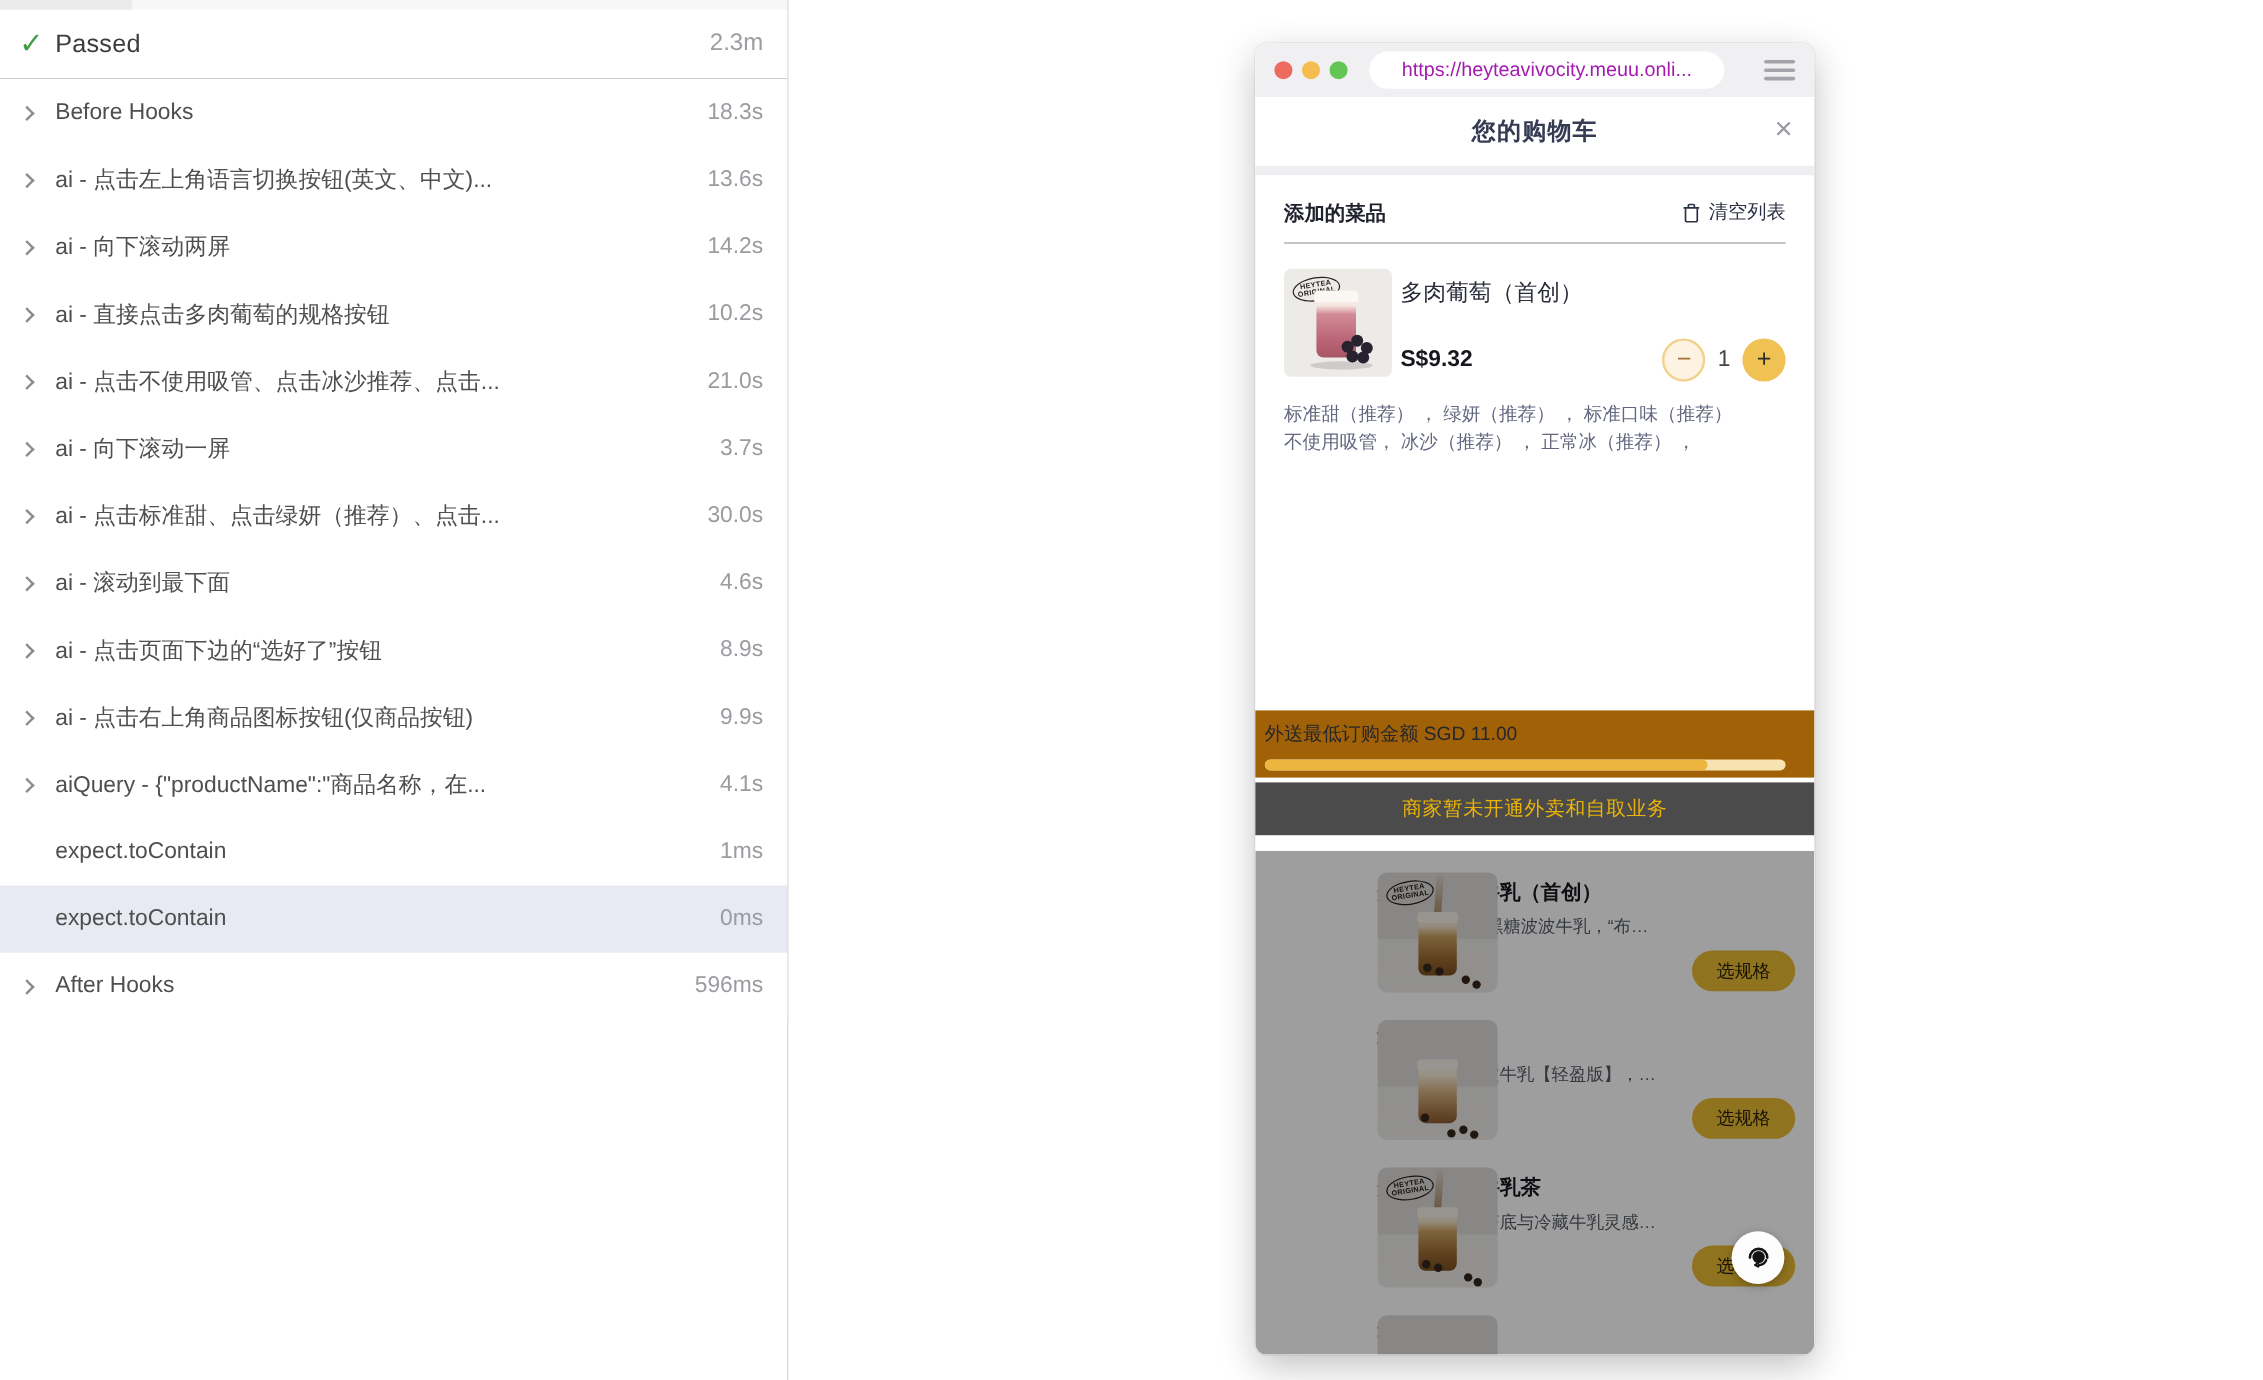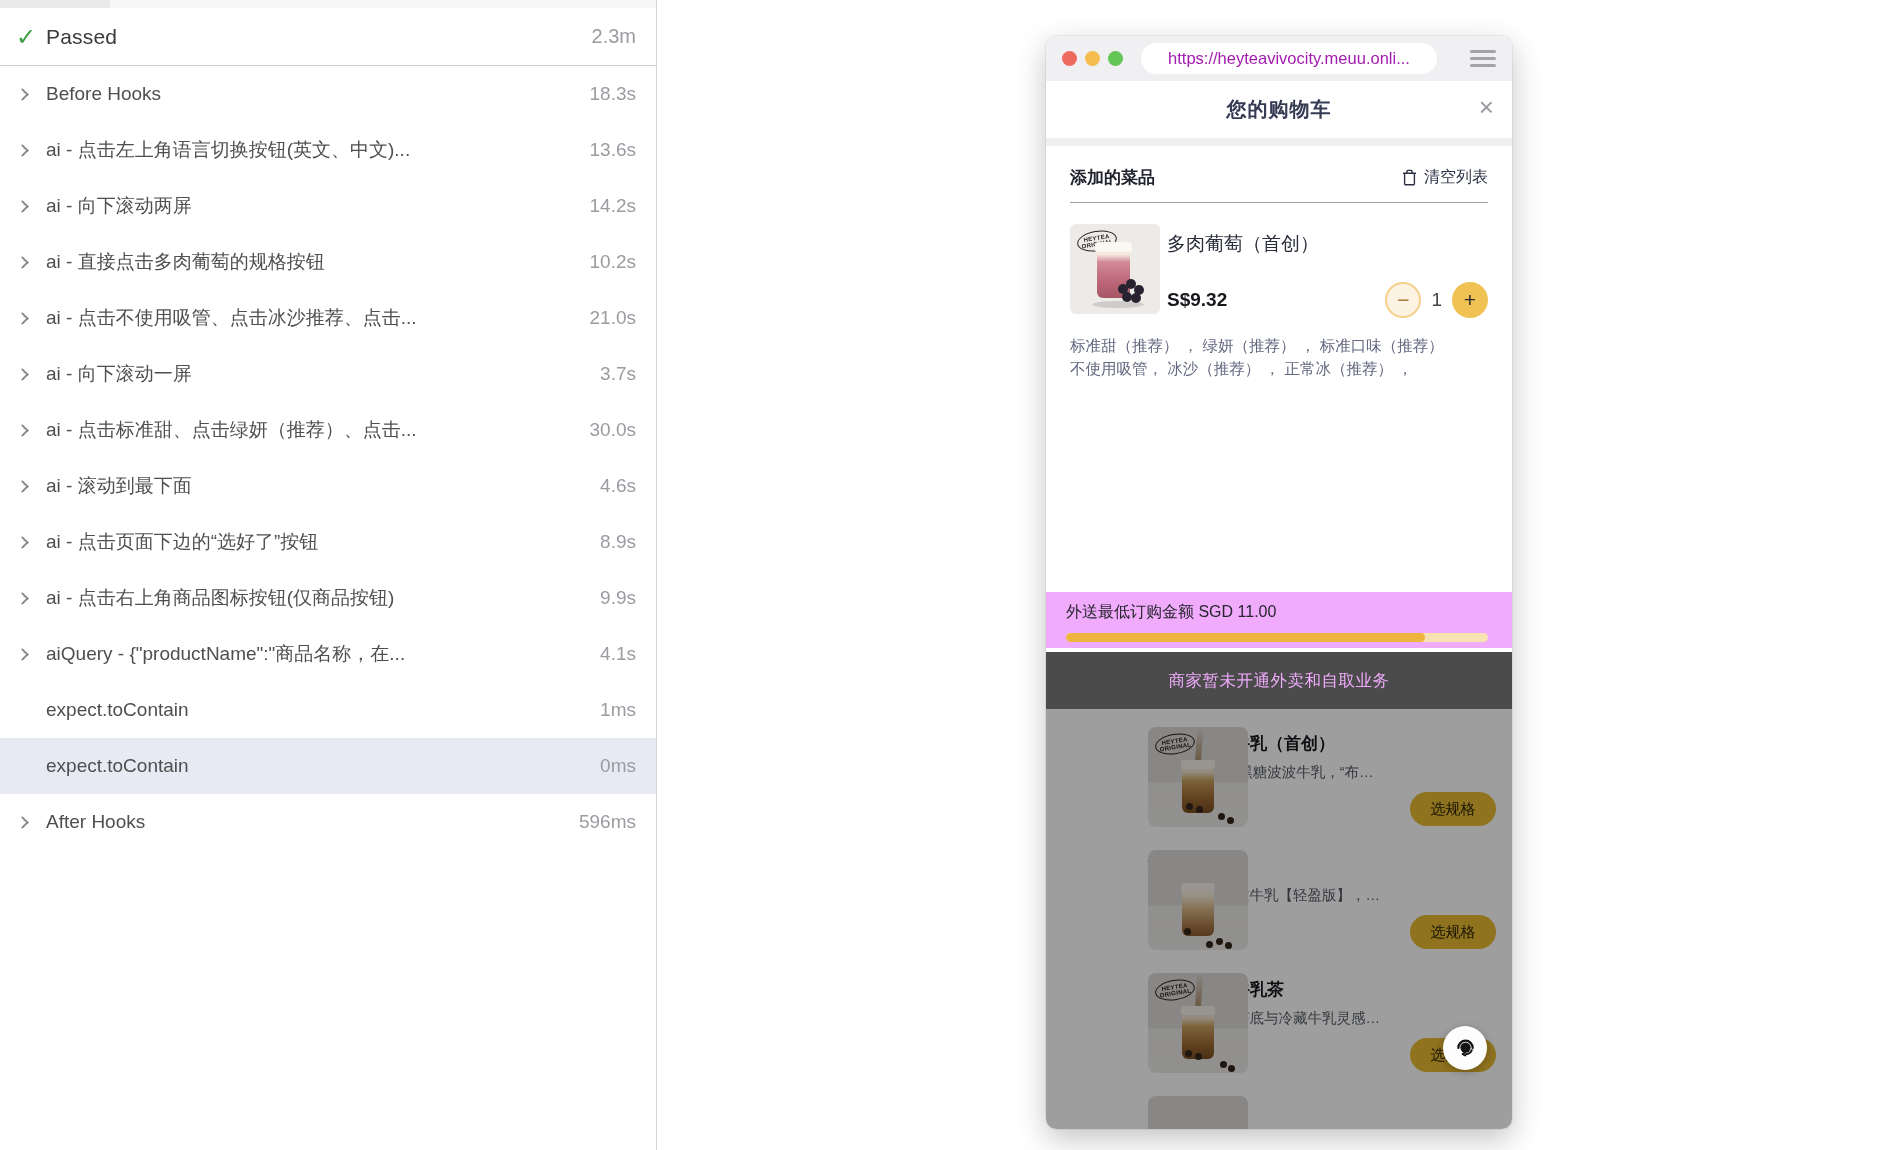--- a/index.html
+++ b/index.html
@@ -67,27 +67,27 @@
   .cart-price-row { display:flex; align-items:center; margin-top:25px; }
   .cart-item-price { font-size:19px; font-weight:700; color:#17181d; }
   .qty-group { margin-left:auto; display:flex; align-items:center; gap:10px; }
   .qty-btn { width:36px; height:36px; border-radius:50%; display:flex; align-items:center; justify-content:center;
              font-size:21px; cursor:pointer; }
   .qty-minus { background:#fdf3e3; border:2px solid #f5d08c; color:#a8763a; }
   .qty-plus  { background:#f0c153; color:#2d2d2d; }
   .qty-count { font-size:19px; color:#454545; }
   .cart-specs { margin:16px 24px 0 24px; font-size:15.5px; color:#63677f; line-height:23px; }
 
-  .min-order { position:absolute; left:0; top:556px; width:100%; height:56px; background:#f0abfc; padding:10px 24px 0 20px; }
+  .min-order { position:absolute; left:0; top:556px; width:100%; height:56px; background:#a16207; padding:10px 24px 0 8px; }
   .min-order-label { font-size:16px; color:#26262c; }
   .progress-track { margin-top:10px; height:9px; background:#f6e3b1; border-radius:5px; overflow:hidden; }
   .progress-fill { height:100%; background:#eeb53e; border-radius:5px; }
 
-  .notice-banner { position:absolute; left:0; top:616px; width:100%; height:57px; background:#4b4b4b;
-                   display:flex; align-items:center; justify-content:center; color:#f0abfc; font-size:16.5px; letter-spacing:.5px; }
+  .notice-banner { position:absolute; left:0; top:616px; width:100%; height:44px; background:#4b4b4b;
+                   display:flex; align-items:center; justify-content:center; color:#eab308; font-size:16.5px; letter-spacing:.5px; }
 
   .menu-list { position:absolute; left:0; top:673px; width:100%; height:420px; background:#fff; overflow:hidden; }
   .menu-inner { padding-top:14px; }
   .menu-item { position:relative; height:123px; padding-left:102px; }
   .menu-img { position:absolute; left:102px; top:4px; width:100px; height:100px; border-radius:8px; overflow:hidden;
               background:linear-gradient(180deg,#dcdad7 0%,#dcdad7 55%,#e9e8e6 56%,#eceae8 100%); }
   .menu-cup { left:34px; top:38px; width:32px; height:48px;
               background:linear-gradient(180deg,#f0e3cf 0%,#f0e3cf 14%,#caa05f 32%,#9c6a33 70%,#7a4e22 100%); }
   .menu-cup.light { background:linear-gradient(180deg,#f5ead8 0%,#f5ead8 16%,#d9b98a 42%,#b08050 75%,#8a5a30 100%); }
   .menu-cup::before { content:""; position:absolute; left:-1px; top:-5px; width:34px; height:9px;

